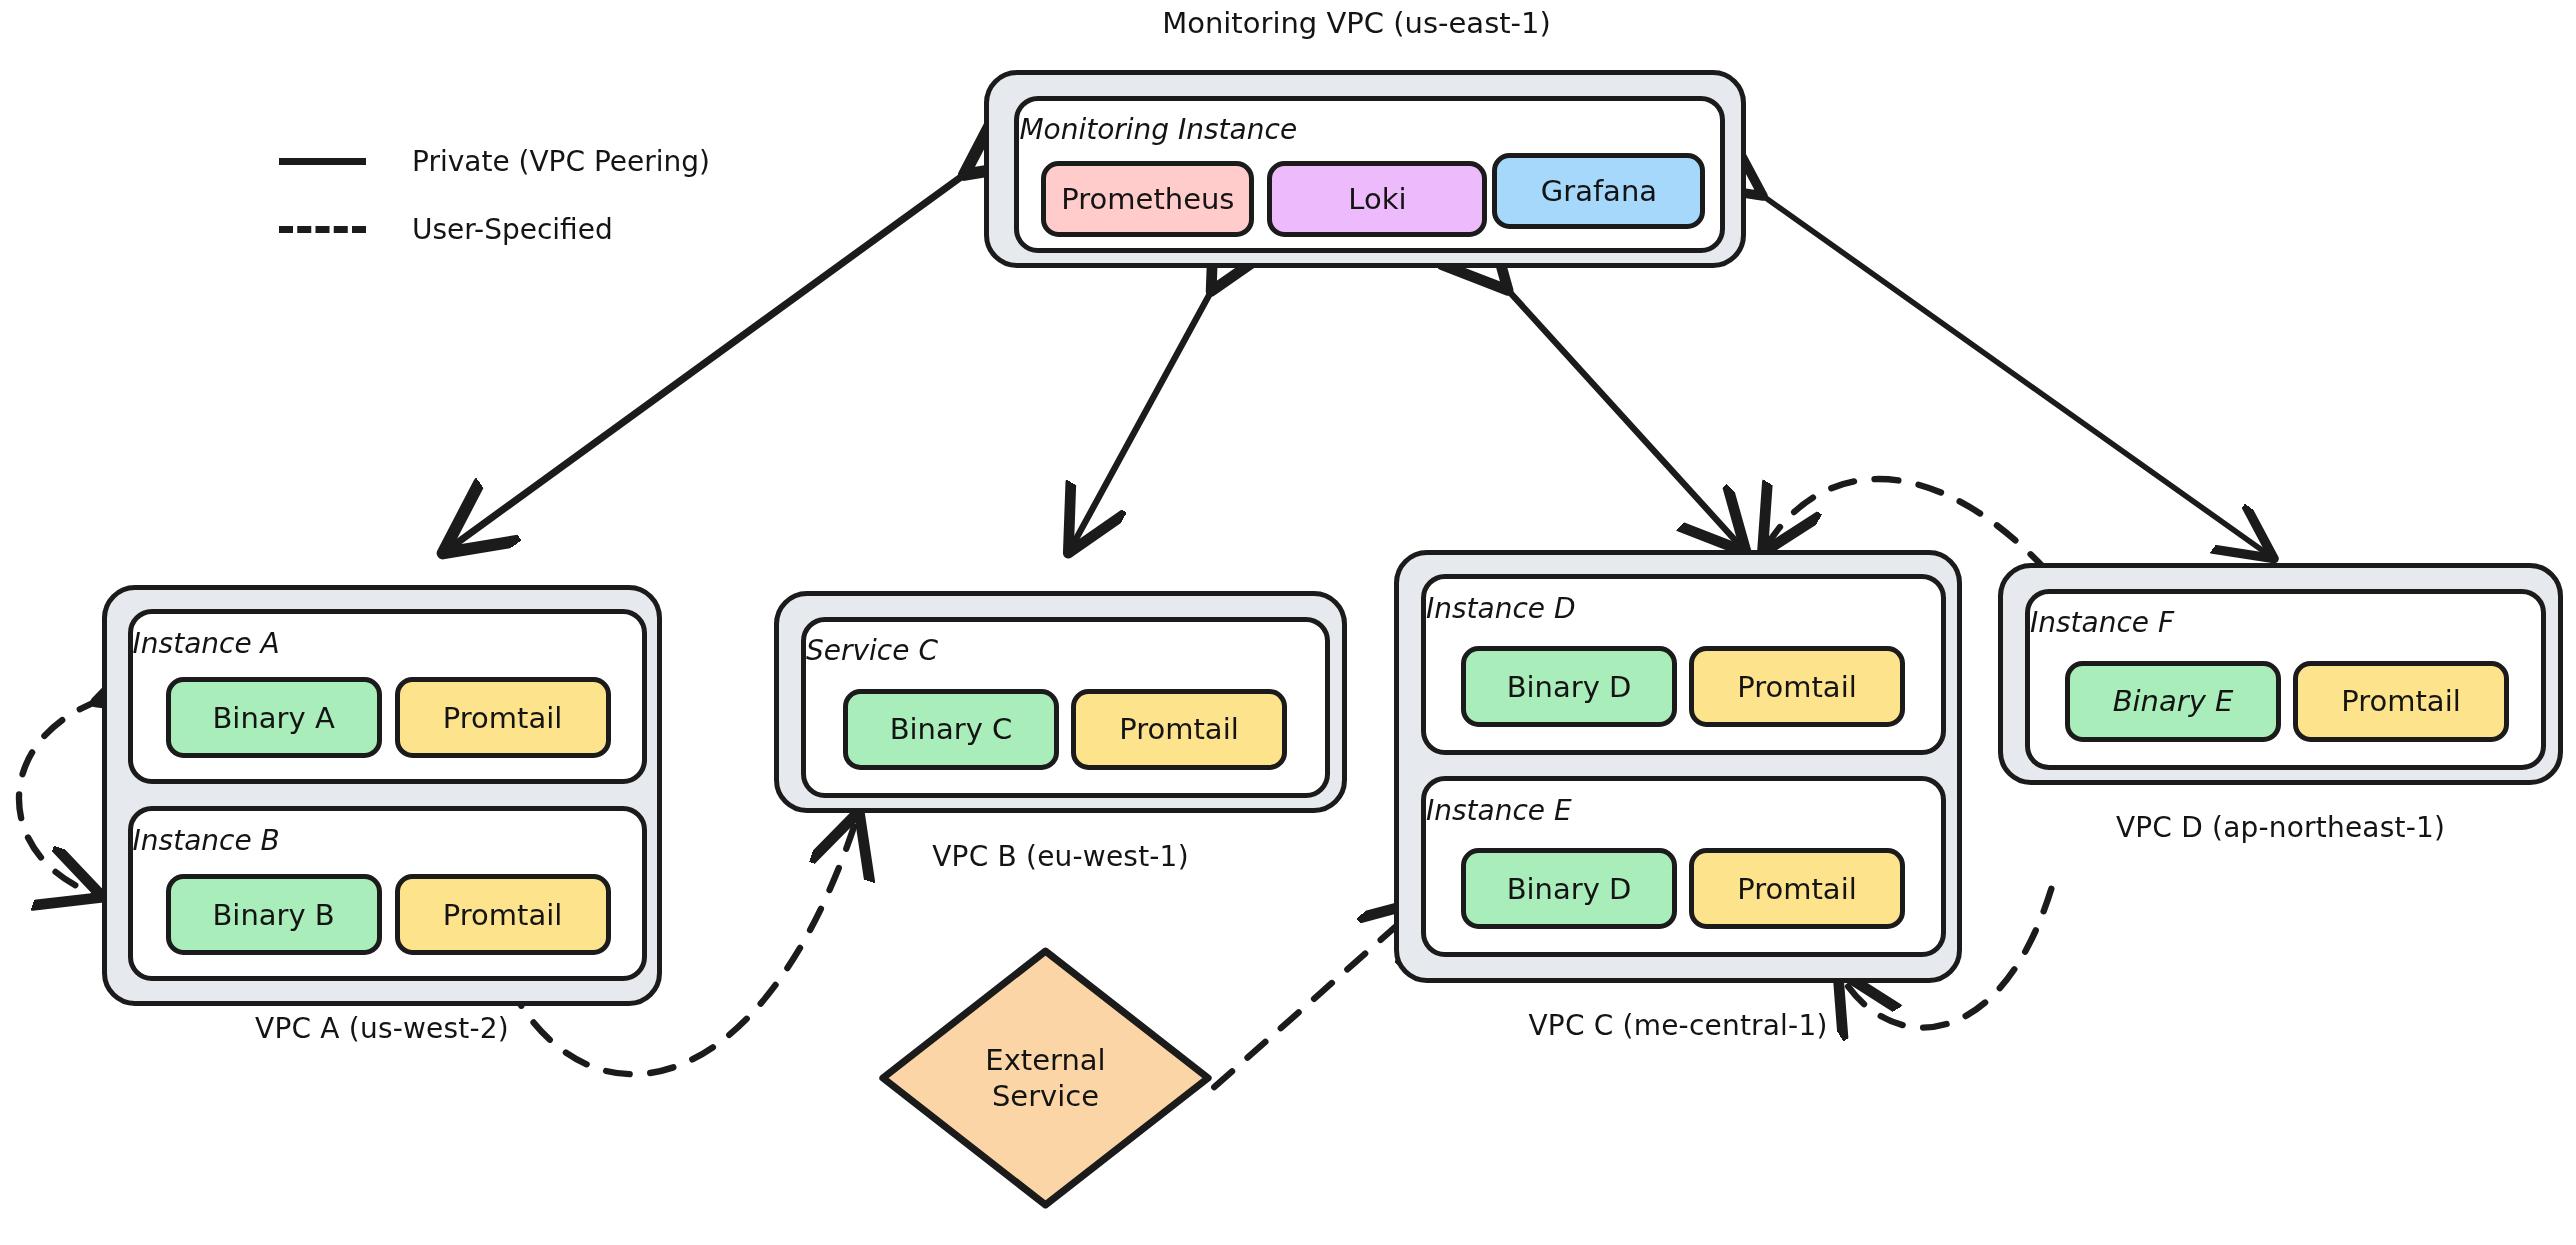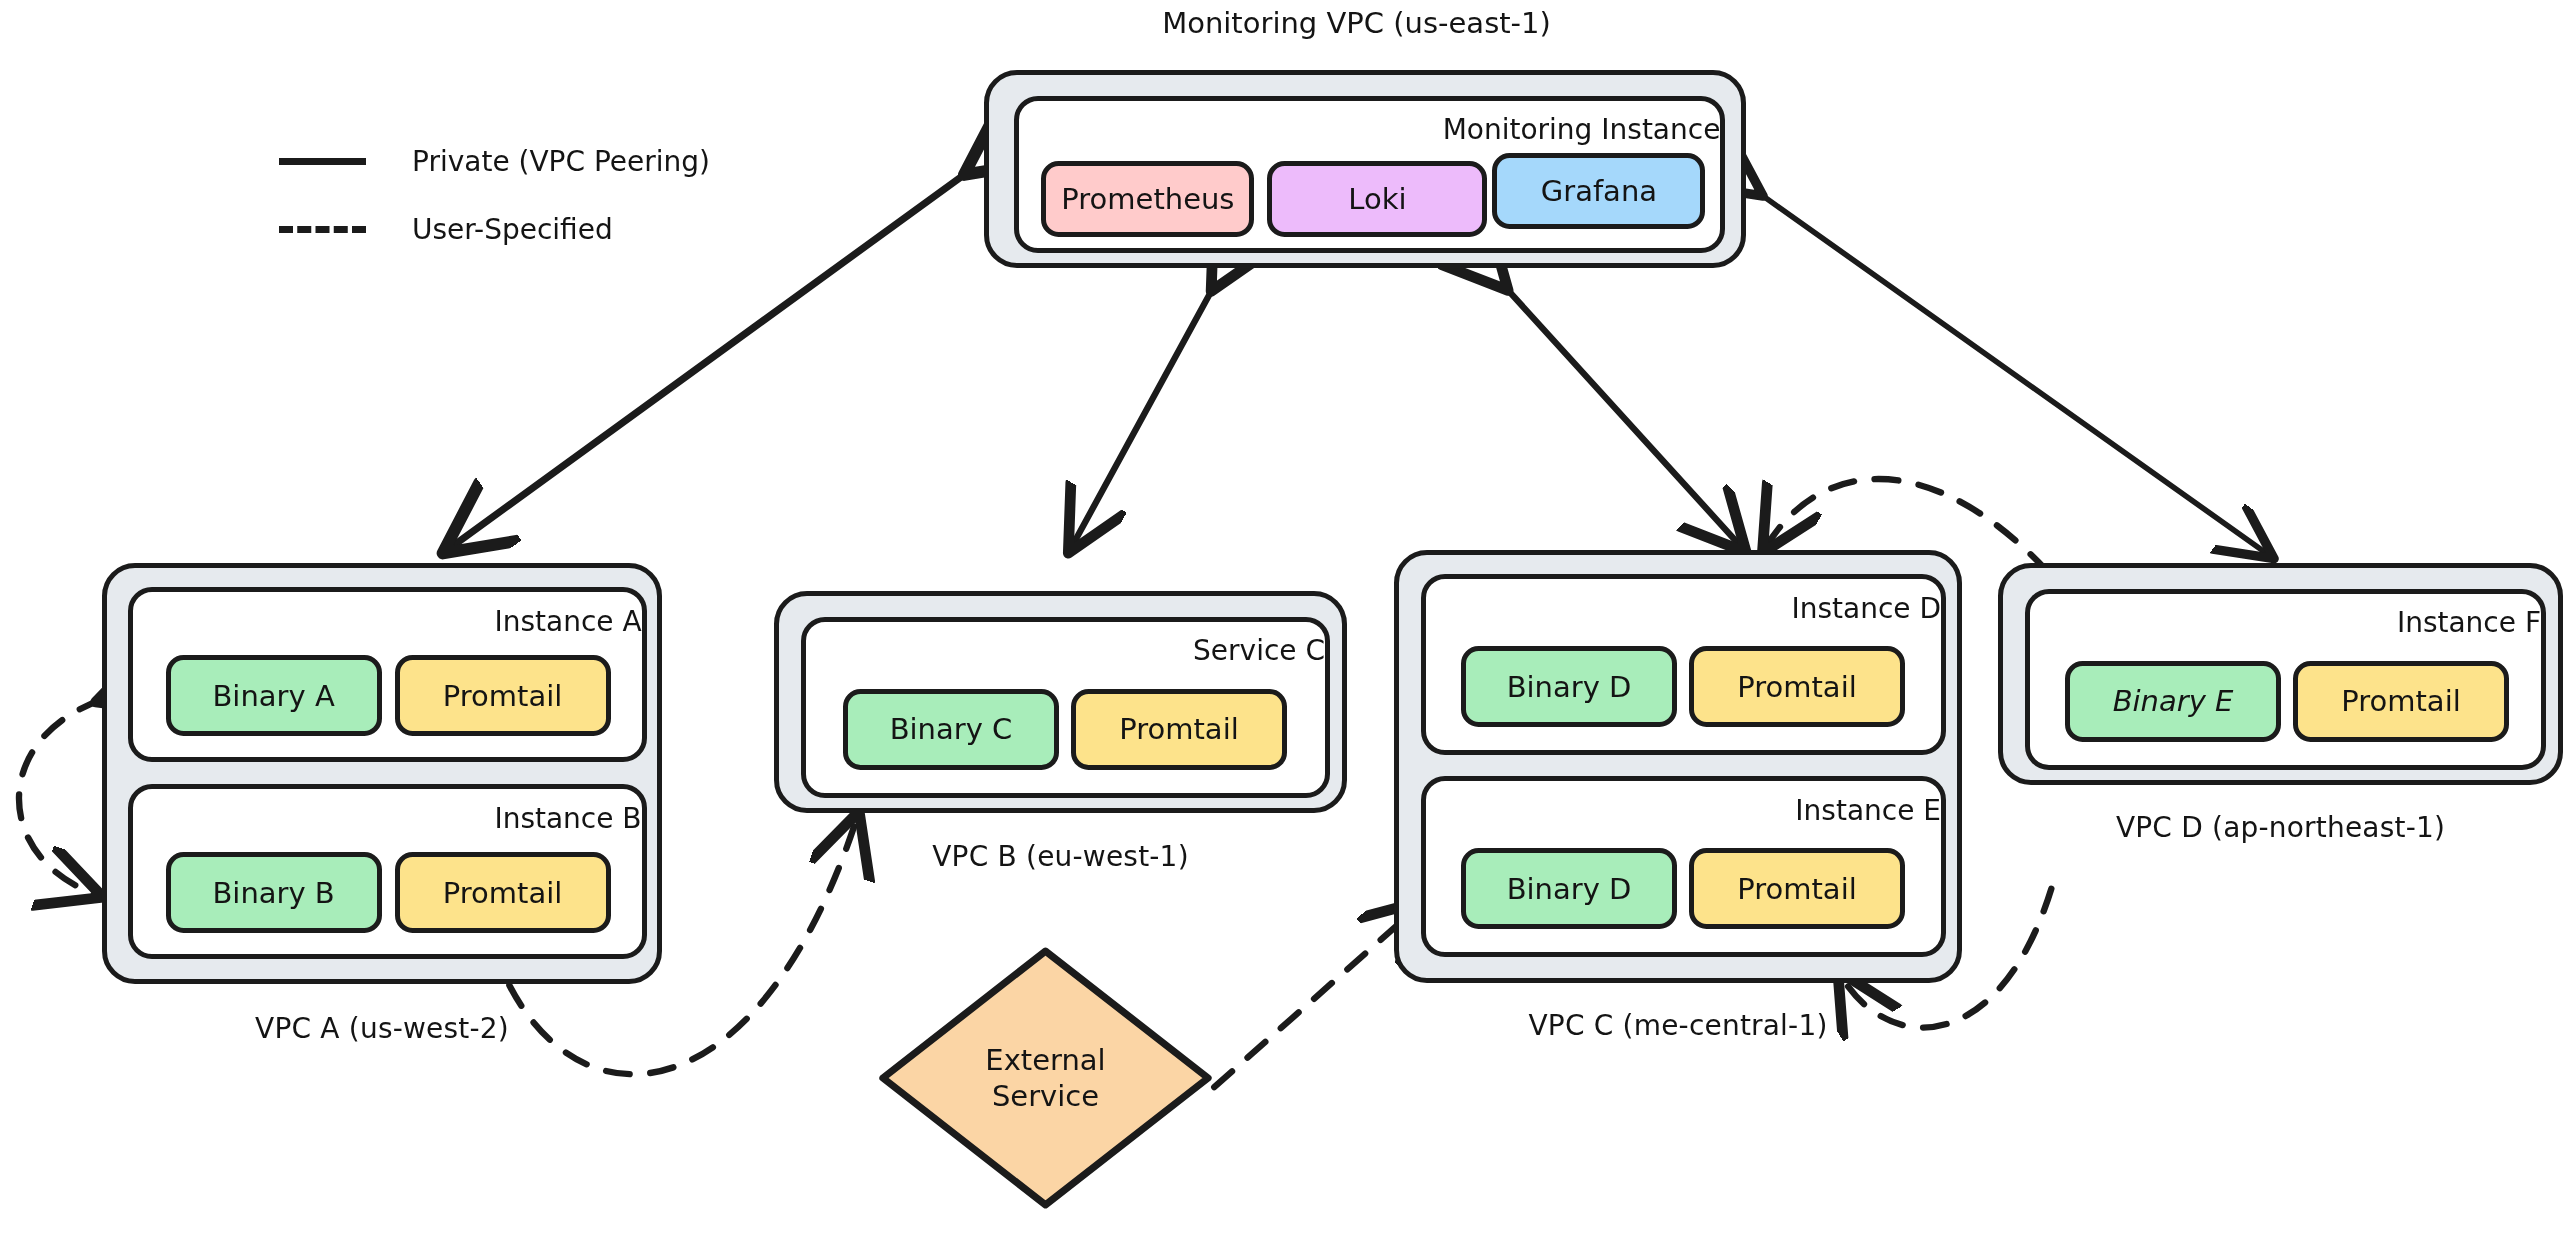--- a/index.html
+++ b/index.html
@@ -6,21 +6,21 @@
   body{font-family:"DejaVu Sans", sans-serif;}
   #stage{position:relative;width:2576px;height:1245px;background:#fff;overflow:hidden;}
   #wires{position:absolute;inset:0;width:2576px;height:1245px;pointer-events:none;}
 
   
   .vpc{position:absolute;background:#e6eaee;border:5.6px solid #1b1b1b;border-radius:33px;box-sizing:border-box;}
   .vpc-label{position:absolute;color:#141414;font-size:28px;letter-spacing:0.2px;white-space:nowrap;text-align:center;}
 
   
   .inst{position:absolute;background:#ffffff;border:5.6px solid #1b1b1b;border-radius:24px;box-sizing:border-box;}
-  .inst-title{position:absolute;left:0;right:0;top:12.7px;text-align:right;font-size:28px;color:#141414;white-space:nowrap;}
+  .inst-title{position:absolute;left:0;right:0;top:12.7px;text-align:left;font-size:28px;color:#141414;white-space:nowrap;font-style:italic;}
 
   
   .chip{position:absolute;border:5.6px solid #1b1b1b;border-radius:17.5px;box-sizing:border-box;
         display:flex;align-items:center;justify-content:center;font-size:29px;color:#141414;white-space:nowrap;}
   .chip.green{background:#a8edba;}
   .chip.yellow{background:#fde38b;}
   .chip.pink{background:#ffcbcb;}
   .chip.purple{background:#edbbfb;}
   .chip.blue{background:#a5d8fb;}
 
@@ -87,21 +87,21 @@
 
   <div class="vpc" style="left:984px;top:70px;width:762px;height:198px;">
     <div class="inst" style="left:25.4px;top:20.6px;width:711px;height:157px;">
       <div class="inst-title">Monitoring Instance</div>
       <div class="chip pink" style="left:22px;top:60px;width:213px;height:76px;">Prometheus</div>
       <div class="chip purple" style="left:248px;top:60px;width:220px;height:76px;">Loki</div>
       <div class="chip blue" style="left:473px;top:52px;width:213px;height:76px;">Grafana</div>
     </div>
   </div>
 
-  <div class="vpc" style="left:102px;top:563px;width:560px;height:421px;padding-left:16px;">
+  <div class="vpc" style="left:102px;top:585px;width:560px;height:421px;padding-left:16px;">
     <div class="inst" style="left:20.6px;top:19px;width:519px;height:175px;">
       <div class="inst-title">Instance A</div>
       <div class="chip green" style="left:33px;top:63px;width:216px;height:81px;">Binary A</div>
       <div class="chip yellow" style="left:262px;top:63px;width:216px;height:81px;">Promtail</div>
     </div>
     <div class="inst" style="left:20.6px;top:216px;width:519px;height:175px;">
       <div class="inst-title">Instance B</div>
       <div class="chip green" style="left:33px;top:63px;width:216px;height:81px;">Binary B</div>
       <div class="chip yellow" style="left:262px;top:63px;width:216px;height:81px;">Promtail</div>
     </div>

